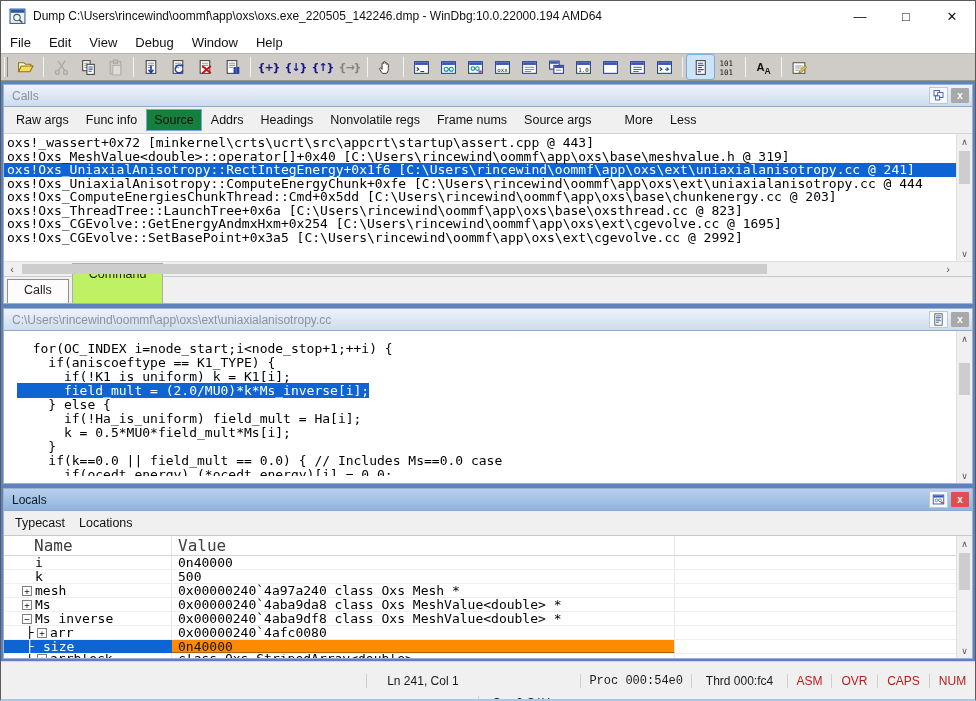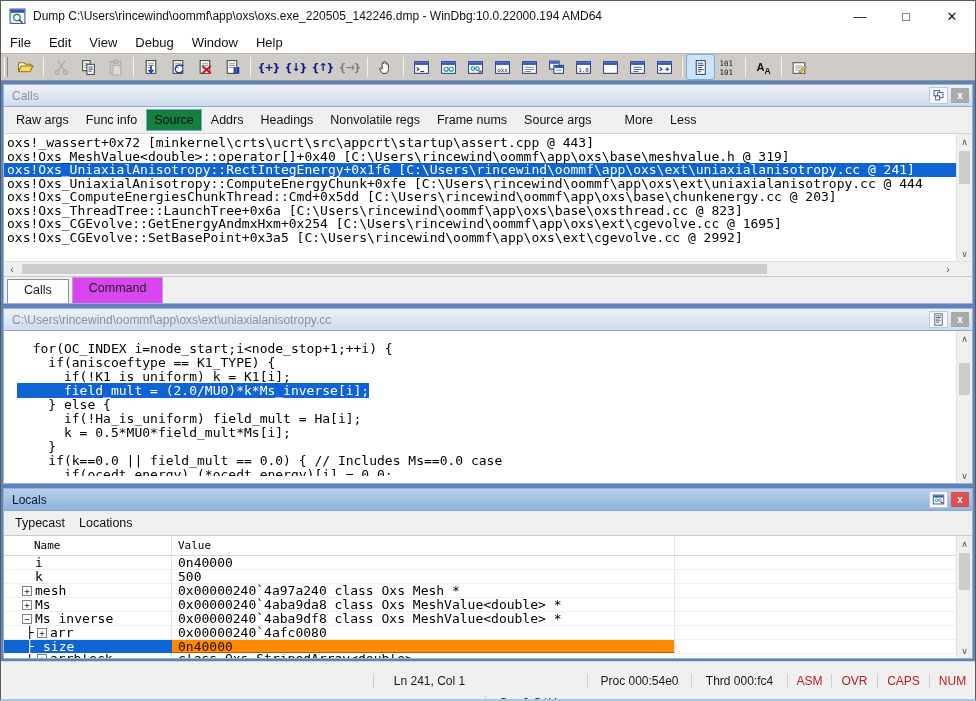--- a/index.html
+++ b/index.html
@@ -54,37 +54,37 @@
   .sarrow{height:15px;flex:none;display:flex;align-items:center;justify-content:center;font-size:9px;color:#555}
   .strack{flex:1;position:relative}
   .sthumb{position:absolute;left:2px;right:2px;background:#cdcdcd}
   .hscroll{height:15px;flex:none;background:#f0f0f0;display:flex;border-top:1px solid #e0e0e0}
   .harrow{width:16px;flex:none;display:flex;align-items:center;justify-content:center;font-size:11px;color:#555}
   .htrack{flex:1;position:relative}
   .hthumb{position:absolute;top:2px;bottom:2px;background:#cdcdcd}
   .hcorner{width:16px;flex:none;background:#f0f0f0}
   
   .tabrow{height:27px;flex:none;background:#f0f0f0;display:flex;align-items:flex-end;padding:3px 3px 0;gap:3px;border-top:1px solid #c9c9c9}
-  .tab{height:26px;padding:3px 16px 0;font-size:12.5px;background:#d946ef;border:1px solid #adadad;border-bottom:none;color:#222;white-space:nowrap}
+  .tab{height:40px;padding:3px 16px 0;font-size:12.5px;background:#bef264;border:1px solid #adadad;border-bottom:none;color:#222;white-space:nowrap}
   .tab.active{background:#fcfcfc;border-color:#8f8f8f;height:24px}
   
   .source-panel{height:176px}
   .source-body{flex:1;display:flex;background:#fff;min-height:0}
   .code{flex:1;padding:11px 0 0 13px;font-family:"DejaVu Sans Mono",monospace;font-size:13px;line-height:14px;overflow:hidden}
   .code-line{white-space:pre;color:#000}
   .code-line .hl{background:var(--sel);color:#fff}
   .code-line.clipped{height:8px;overflow:hidden}
   
   .locals-panel{flex:1}
   .locals-btnrow{height:24px;flex:none;background:#f0f0f0;display:flex;align-items:center;padding:0 4px;font-size:12.5px;color:#111}
   .lbtn{padding:2px 7px;white-space:nowrap}
   .locals-body{flex:1;display:flex;background:#fff;min-height:0;border-top:1px solid #c9c9c9}
   .ltable{flex:1;overflow:hidden;font-family:"DejaVu Sans Mono",monospace;font-size:13px}
   .lrow{display:flex;height:14px;align-items:center;border-bottom:1px solid #efefef}
-  .lrow.header{height:20px;font-size:11px;border-bottom:1px solid #d8d8d8;color:#000000}
+  .lrow.header{height:20px;font-size:16px;border-bottom:1px solid #d8d8d8;color:#404040}
   .lrow.clipped{height:9px;overflow:hidden;align-items:flex-start;border-bottom:none}
   .lname{width:168px;flex:none;height:100%;display:flex;align-items:center;border-right:1px solid #e6e6e6;overflow:hidden;white-space:nowrap}
   .lvalue{width:503px;flex:none;height:100%;display:flex;align-items:center;border-right:1px solid #e6e6e6;padding-left:6px;overflow:hidden;white-space:nowrap}
   .lrest{flex:1}
   .lrow.sel .lname{background:var(--sel);color:#fff;border-right-color:var(--sel)}
   .lvalue.changed{background:var(--chg);color:#151515;border-bottom:1px solid #b35f00}
   .expander{width:10px;height:10px;flex:none;border:1px solid #7f7f7f;background:#fff;color:#111;
             display:inline-flex;align-items:center;justify-content:center;font-size:9px;line-height:8px;margin-right:3px}
   .branch{flex:none;width:11px}
   
@@ -554,21 +554,21 @@
         </div>
       </div>
     </section>
 
   </div>
 
   <div class="statusbar" id="statusbar">
     <span class="sb-fill"></span>
   <span class="sb-cell" style="min-width: 112px;">Ln 241, Col 1</span>
       <span class="sb-cell" style="min-width: 102px; margin-top: 44px;">Sys 0:C:\User</span>
-      <span class="sb-cell" style="min-width: 104px;">Proc 000:54e0</span>
+      <span class="sb-cell" style="min-width: 104px; font-family: Liberation Mono, monospace;">Proc 000:54e0</span>
       <span class="sb-cell" style="min-width: 96px;">Thrd 000:fc4</span>
       <span class="sb-cell disabled" style="min-width: 44px;">ASM</span>
       <span class="sb-cell disabled" style="min-width: 46px;">OVR</span>
       <span class="sb-cell disabled" style="min-width: 52px;">CAPS</span>
       <span class="sb-cell disabled" style="min-width: 46px;">NUM</span>
     </div>
 
 </div>
 
 </body></html>

